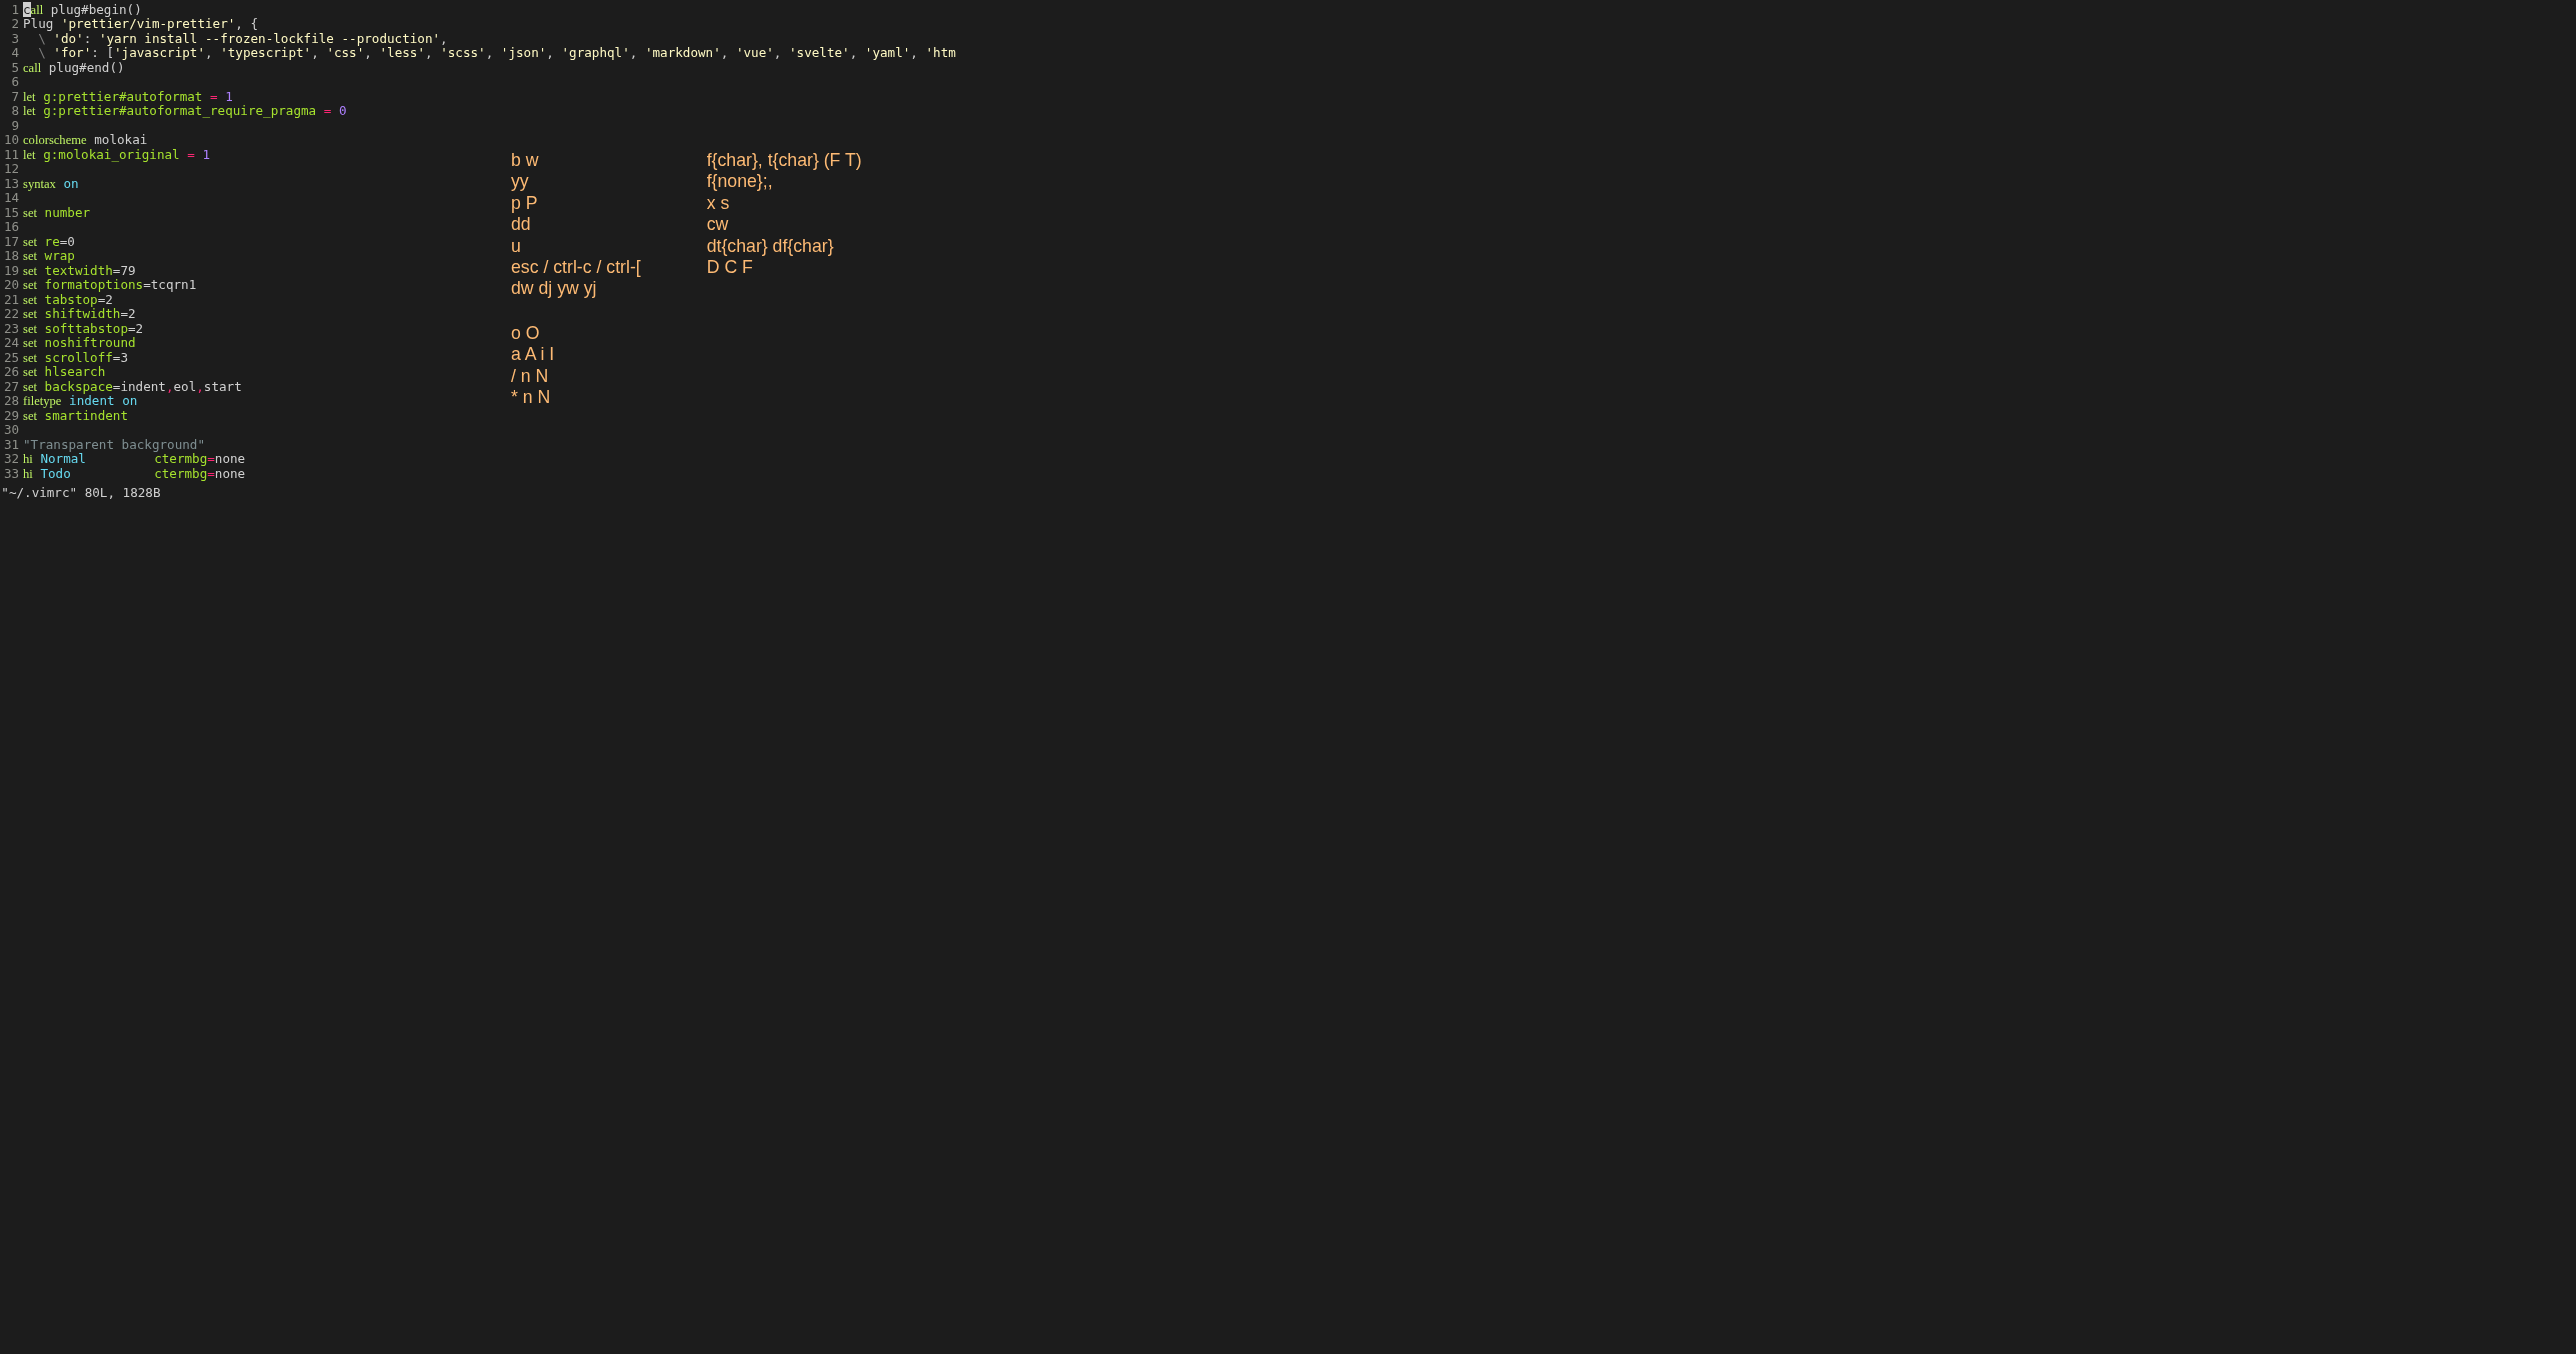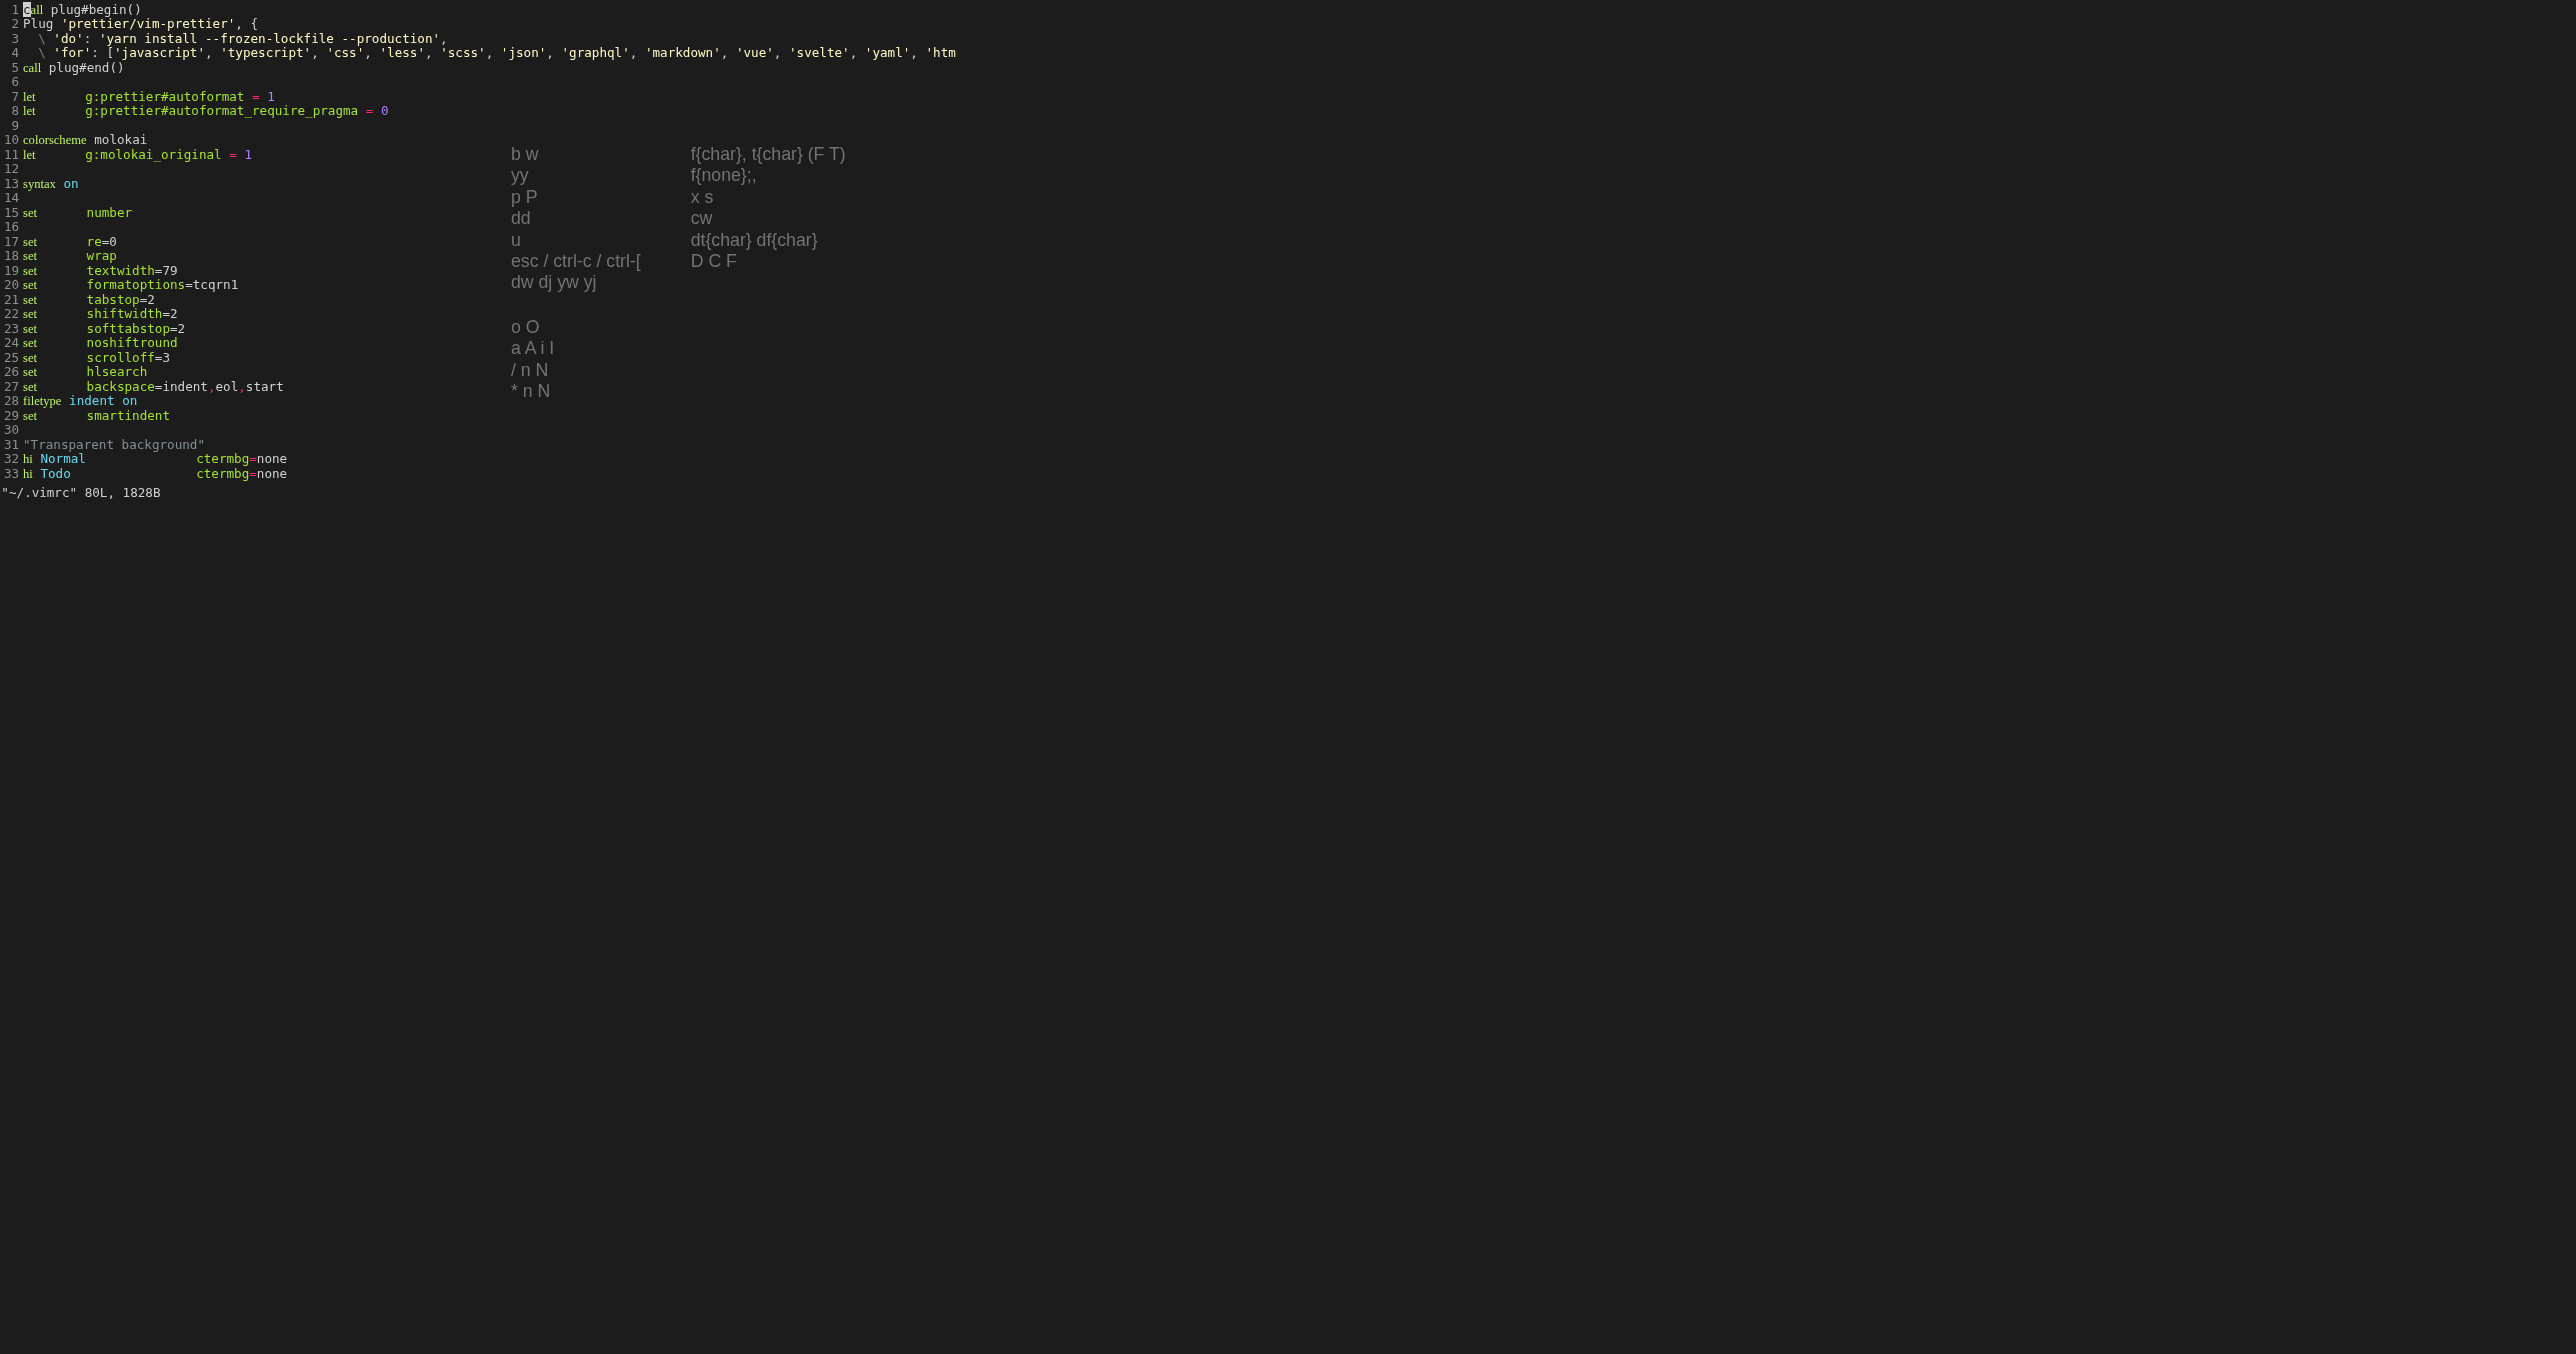--- a/index.html
+++ b/index.html
@@ -29,47 +29,47 @@
       width: 23px;
       text-align: right;
       color: #8f908a;
       padding-right: 3.8px;
       user-select: none;
     }
     .code { white-space: pre; }
     .kw-red { color: #bef264; font-family: Liberation Serif, serif; }
     .str { color: #fef9c3; }
     .num { color: #ae81ff; }
-    .ident { color: #a6e22e; margin-left: 42px; }
+    .ident { color: #a6e22e; }
     .op { color: #f92672; }
     .paren { color: #d0d0d0; }
     .plain { color: #d0d0d0; }
     .cyan { color: #66d9ef; text-align: right; }
     .gray { color: #7e7e7e; }
     .comment { color: #7e8e91; }
     .cursor {
       background: #d0d0d0;
       color: #1c1c1c;
     }
     .status {
       position: absolute;
       bottom: 1.3px;
       left: 1.3px;
       color: #d0d0d0;
     }
     .cheatsheet {
       position: absolute;
-      top: 144px;
+      top: 150px;
       left: 511px;
-      color: #737373;
+      color: #fdba74;
       font-family: -apple-system, BlinkMacSystemFont, 'Segoe UI', sans-serif;
       font-size: 17.7px;
       line-height: 1.2;
       display: flex;
-      gap: 50px;
+      gap: 66px;
     }
     .cheat-col { display: flex; flex-direction: column; }
     .cheat-block { margin-bottom: 23px; }
     .cheat-line { height: 21.4px; }
   </style>
 </head>
 <body>
 
 
 

